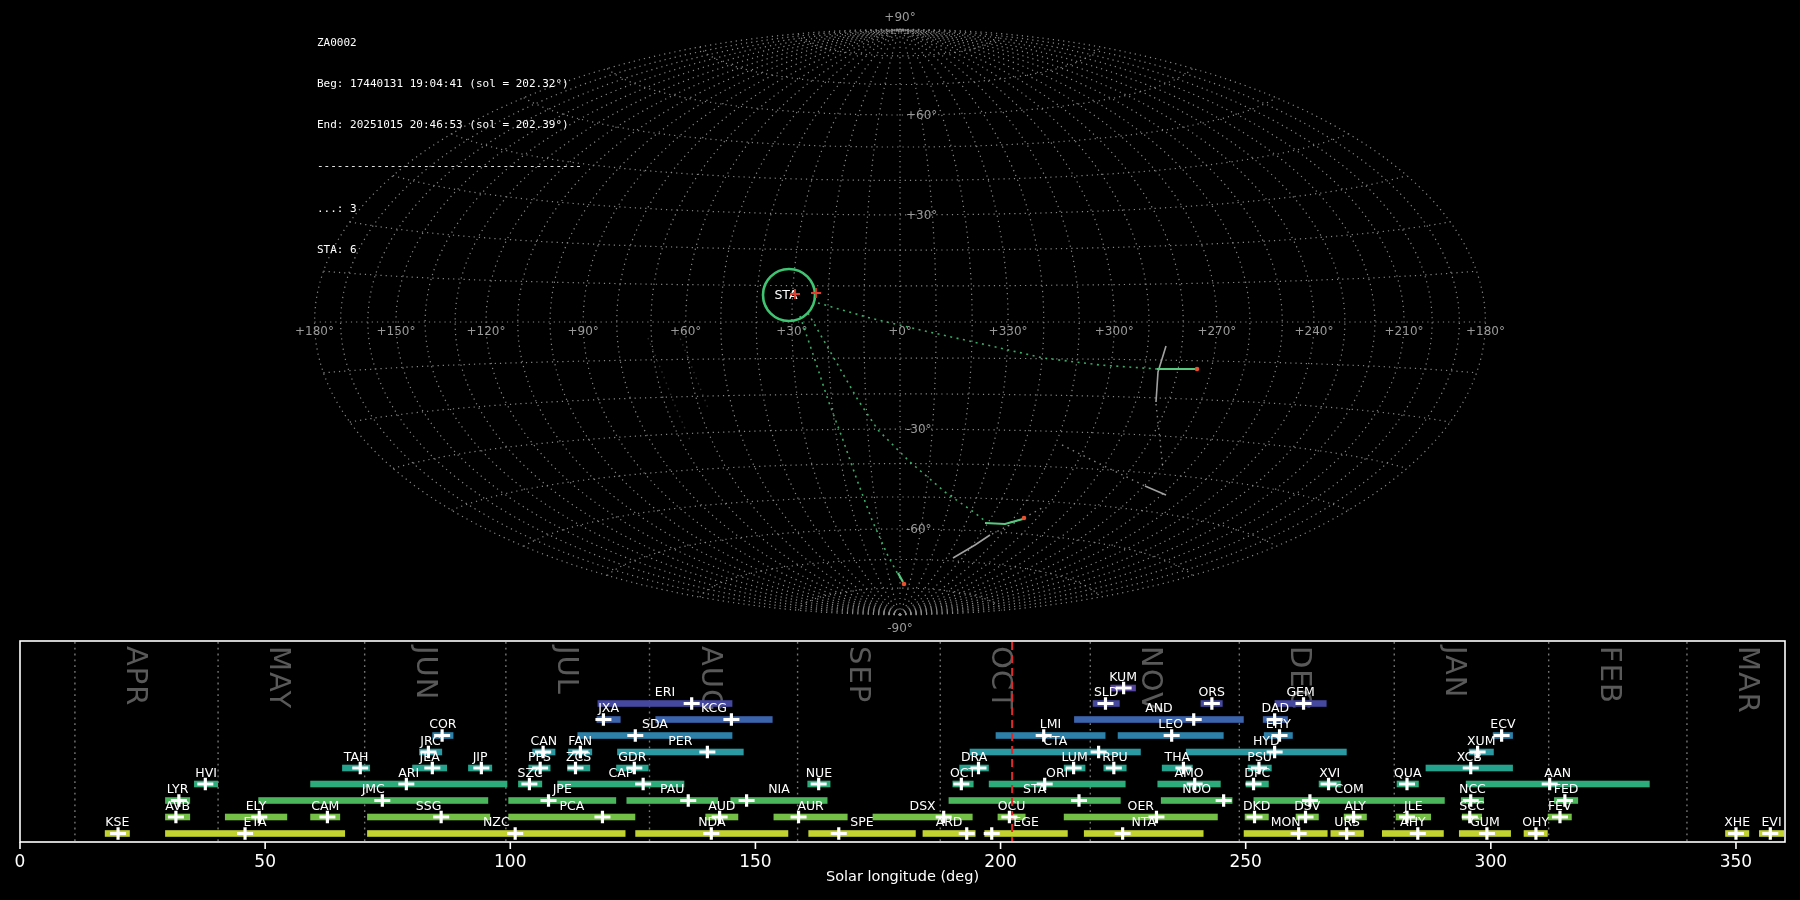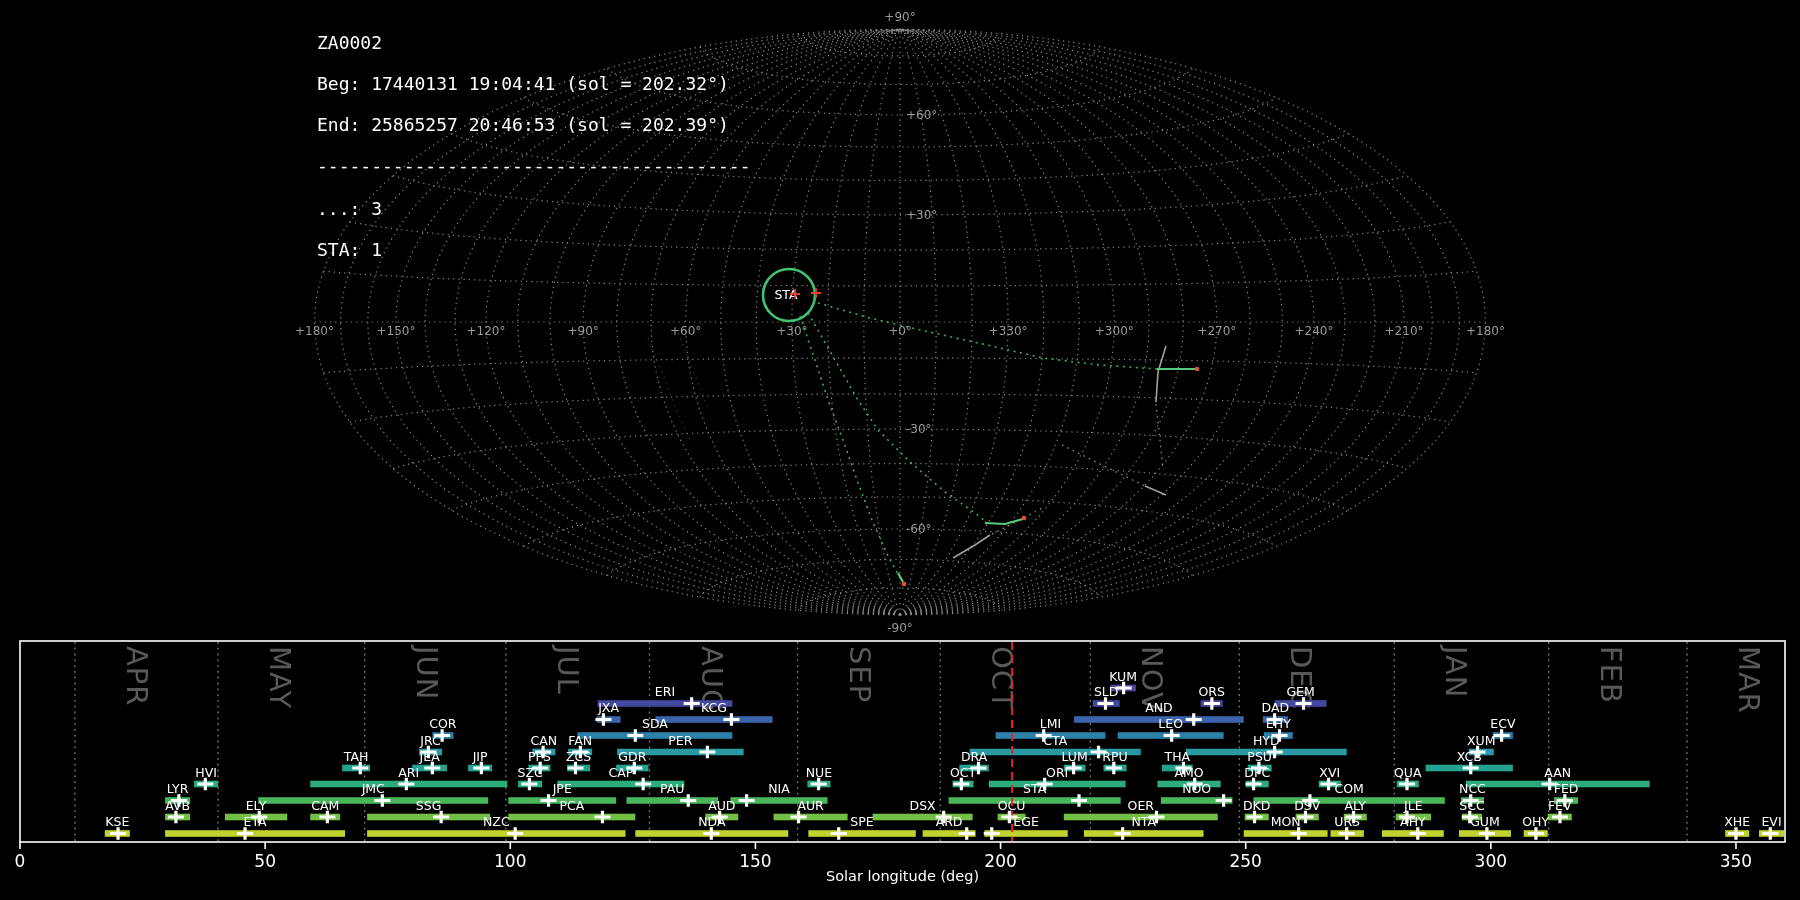--- a/index.html
+++ b/index.html
@@ -2,21 +2,21 @@
 <html><head>
 <meta charset="utf-8">
 <style>
   html,body{margin:0;padding:0;background:#000;width:1800px;height:900px;overflow:hidden}
   #stage{position:relative;width:1800px;height:900px;background:#000}
   svg{position:absolute;left:0;top:0}
   svg text{font-family:"DejaVu Sans","Liberation Sans",sans-serif}
   #info{
     position:absolute;left:317px;top:9px;color:#fff;
     font-family:"DejaVu Sans Mono","Liberation Mono",monospace;
-    font-size:18px;line-height:13.6px;white-space:pre;z-index:5
+    font-size:11px;line-height:13.6px;white-space:pre;z-index:5
   }
   #info .gap{margin-top:3px}
 </style>
 </head>
 <body>
 
 <div id="stage">
   <svg id="plot" width="1800" height="900" viewBox="0 0 1800 900">
     <g id="g-map">
         <polyline fill="none" stroke="#8f8f8f" stroke-width="1.2" stroke-dasharray="1.2 4" opacity="0.95" points="900.0,614.7 879.6,614.6 859.2,614.0 838.8,613.1 818.5,611.9 798.3,610.3 778.3,608.3 758.4,606.0 738.6,603.4 719.1,600.4 699.8,597.1 680.7,593.4 661.9,589.4 643.3,585.1 625.1,580.5 607.3,575.5 589.7,570.3 572.6,564.7 555.9,558.8 539.5,552.7 523.7,546.3 508.2,539.5 493.3,532.6 478.8,525.4 464.9,517.9 451.5,510.2 438.6,502.2 426.3,494.1 414.6,485.7 403.5,477.1 393.0,468.4 383.0,459.4 373.8,450.3 365.1,441.1 357.1,431.7 349.8,422.1 343.2,412.5 337.2,402.7 331.9,392.8 327.3,382.9 323.4,372.8 320.2,362.7 317.7,352.6 315.9,342.4 314.9,332.2 314.5,322.0 314.9,311.8 315.9,301.6 317.7,291.4 320.2,281.3 323.4,271.2 327.3,261.1 331.9,251.2 337.2,241.3 343.2,231.5 349.8,221.9 357.1,212.3 365.1,202.9 373.8,193.7 383.0,184.6 393.0,175.6 403.5,166.9 414.6,158.3 426.3,149.9 438.6,141.8 451.5,133.8 464.9,126.1 478.8,118.6 493.3,111.4 508.2,104.5 523.7,97.7 539.5,91.3 555.9,85.2 572.6,79.3 589.7,73.7 607.3,68.5 625.1,63.5 643.3,58.9 661.9,54.6 680.7,50.6 699.8,46.9 719.1,43.6 738.6,40.6 758.4,38.0 778.3,35.7 798.3,33.7 818.5,32.1 838.8,30.9 859.2,30.0 879.6,29.4 900.0,29.3"></polyline>
@@ -418,18 +418,18 @@
         <text x="1490.8333333333333" y="854" fill="#fff" font-size="17" text-anchor="middle" dominant-baseline="hanging">300</text>
         <line x1="1735.9722222222222" y1="842" x2="1735.9722222222222" y2="849" stroke="#fff" stroke-width="1.6"></line>
         <text x="1735.9722222222222" y="854" fill="#fff" font-size="17" text-anchor="middle" dominant-baseline="hanging">350</text>
         <text x="902.5" y="881" fill="#fff" font-size="14.5" text-anchor="middle">Solar longitude (deg)</text>
       </g>
   </svg>
 
   <div id="info">
     <div>ZA0002</div>
     <div>Beg: 17440131 19:04:41 (sol = 202.32°)</div>
-    <div>End: 25865257 20:46:53 (sol = 202.39°)</div>
+    <div>End: 20251015 20:46:53 (sol = 202.39°)</div>
     <div>----------------------------------------</div>
     <div class="gap">...: 3</div>
-    <div>STA: 1</div>
+    <div>STA: 6</div>
   </div>
 </div>
 
 </body></html>

